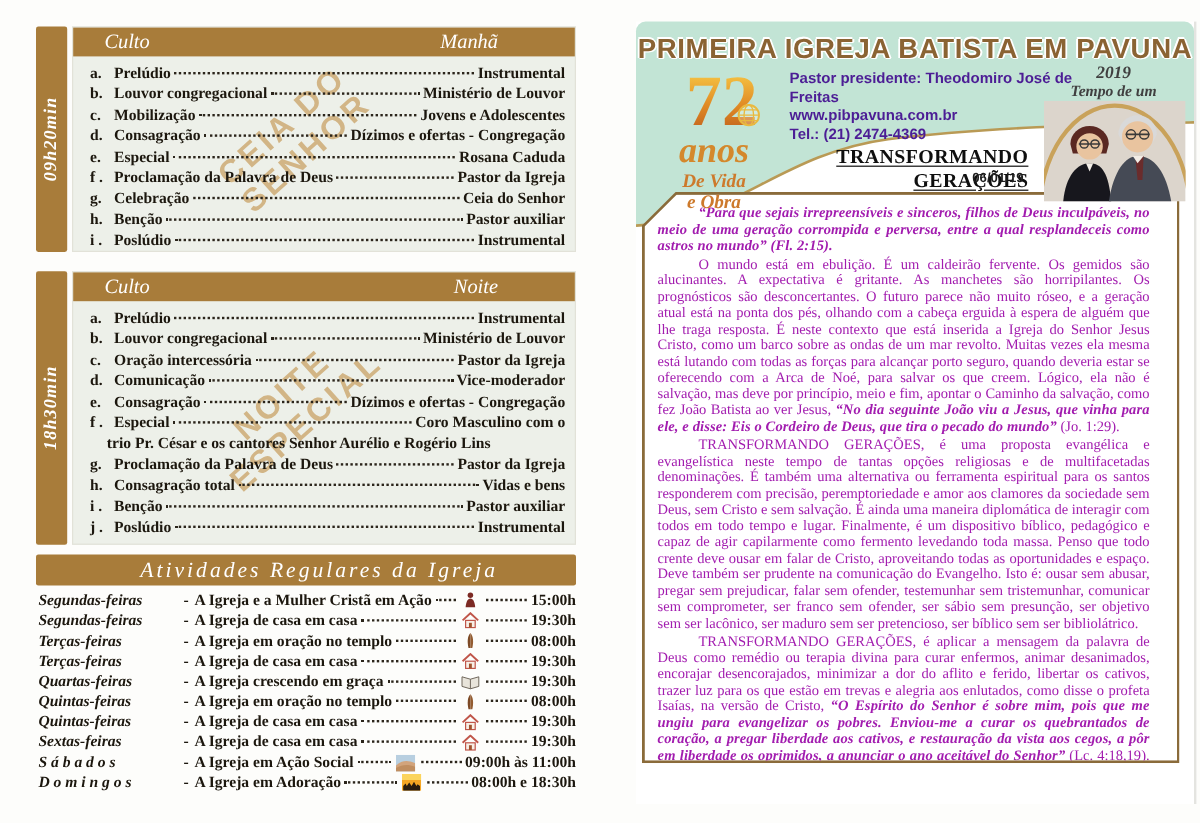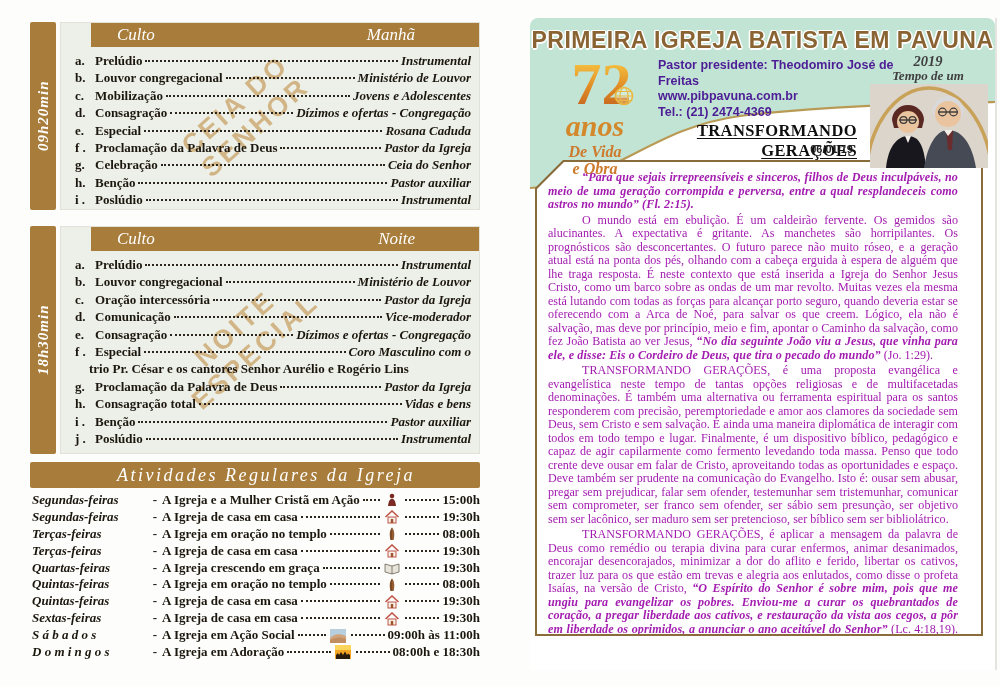--- a/index.html
+++ b/index.html
@@ -10,27 +10,27 @@
   .service{position:absolute;display:flex;gap:4px;}
   .svc1{left:30px;top:22px;width:450px;height:188px;}
   .svc2{left:30px;top:226px;width:450px;height:228px;}
   .timebar{width:26px;background:#a87c3a;border-radius:2px;color:#fff;
            display:flex;align-items:center;justify-content:center;
            writing-mode:vertical-rl;transform:rotate(180deg);
            font:italic bold 15px "Liberation Serif",serif;letter-spacing:1px;}
   .sbody{flex:1;position:relative;background:#edf0e9;border:1px solid #e2e2d8;}
   .shead{height:24px;background:#a87c3a;color:#fff;display:flex;align-items:center;
          justify-content:space-between;padding:0 64px 0 26px;
-         font:italic 17px "Liberation Serif",serif;margin-left:30px;}
+         font:italic 17px "Liberation Serif",serif;}
   .items{padding:5px 8px 4px 14px;position:relative;z-index:2;}
   .it{display:flex;align-items:baseline;font:bold 13px "Liberation Serif",serif;
       line-height:17.4px;white-space:nowrap;}
   .lt{width:20px;flex:none;}
   .dots{flex:1;min-width:10px;margin:0 3px;border-bottom:2px dotted #2b251b;transform:translateY(-3px);}
-  .vl{text-align:right;font-style:italic;}
+  .vl{text-align:right;}
   .cont{font:bold 13px "Liberation Serif",serif;line-height:17.4px;padding-left:14px;}
   .watermark{position:absolute;top:50%;left:44%;transform:translate(-50%,-50%) rotate(-42deg);
              text-align:center;color:#c9a265;opacity:.75;z-index:1;
              font:bold 27px "Liberation Sans",sans-serif;letter-spacing:3px;line-height:30px;}
 
   .activities{position:absolute;left:30px;top:462px;width:450px;}
   .act-header{height:26px;background:#a87c3a;color:#fff;text-align:center;
               font:italic 18px "Liberation Serif",serif;letter-spacing:2.5px;line-height:26px;
               border-radius:2px;padding-left:22px;}
   .act-rows{padding:4px 0 0 2px;}

